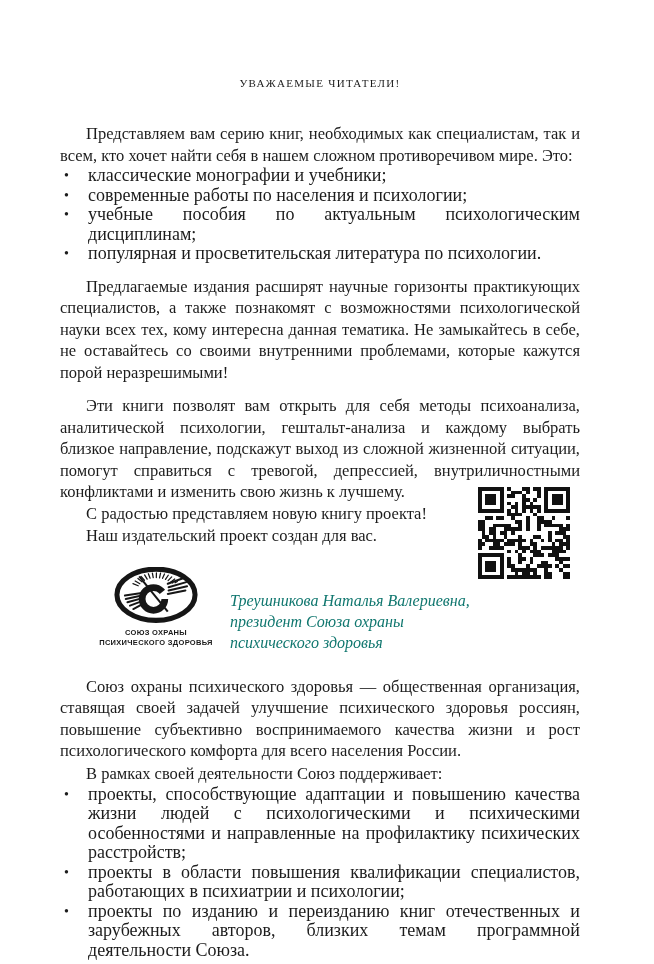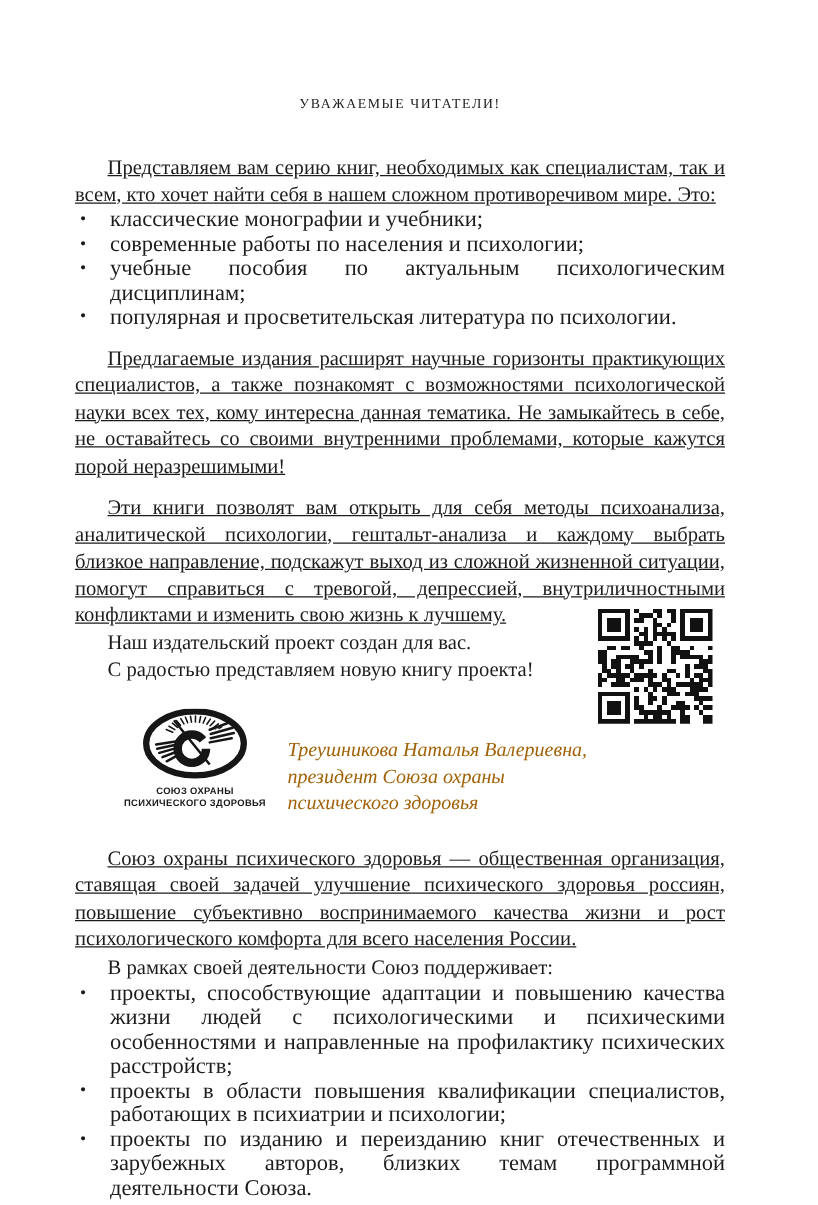--- a/index.html
+++ b/index.html
@@ -12,42 +12,42 @@
     overflow:hidden;
   }
   .column{position:absolute;left:60px;top:73px;width:520px;}
   .title{
     font-size:11px;font-weight:400;letter-spacing:1.3px;
     text-align:center;margin:0 0 30px 0;line-height:20px;
     white-space:nowrap;
   }
   .para{
     margin:0;font-size:16.5px;line-height:21.5px;
-    text-align:justify;text-indent:26px;text-decoration:underline;
+    text-align:justify;text-indent:26px;
   }
   .gap{margin-top:12px;}
   .plainline{margin:0;font-size:16.5px;line-height:22px;text-indent:26px;text-align:left;}
   ul.bullets{margin:0;padding:0;list-style:none;font-size:18px;line-height:19.5px;}
   ul.bullets li{position:relative;padding-left:28px;text-align:justify;margin:0;}
   ul.bullets li::before{content:"\2022";position:absolute;left:4px;top:0;font-size:14px;color:#1c1c1c;}
   .qr{position:absolute;left:478px;top:487px;width:92px;height:92px;}
   .qr svg{display:block;width:92px;height:92px;shape-rendering:crispEdges;}
   .logo-row{display:flex;align-items:flex-start;margin-top:20px;height:92px;}
   .logo{width:116px;margin-left:38px;text-align:center;flex:none;}
   .logo svg{display:block;margin:0 auto;}
   .logo-caption{
     margin-top:3px;
     font-family:"Liberation Sans", sans-serif;
     font-size:7.5px;font-weight:700;line-height:10.5px;
     letter-spacing:0.3px;color:#1a1a1a;white-space:nowrap;
   }
   .attribution{
     margin-left:16px;padding-top:23px;
     font-style:italic;font-size:16px;line-height:21px;
-    color:#a16207;
+    color:#0f766e;
   }
   .union-p1{margin-top:17px;}
   .union-p2{margin-top:1px;}
 </style>
 </head>
 <body>
 
 <div class="page">
   <div class="column">
 
@@ -58,22 +58,22 @@
     <ul class="bullets">
       <li>классические монографии и учебники;</li>
       <li>современные работы по населения и психологии;</li>
       <li>учебные пособия по актуальным психологическим дисциплинам;</li>
       <li>популярная и просветительская литература по психологии.</li>
     </ul>
 
     <p class="para gap">Предлагаемые издания расширят научные горизонты практикующих специалистов, а также познакомят с возможностями психологической науки всех тех, кому интересна данная тематика. Не замыкайтесь в себе, не оставайтесь со своими внутренними проблемами, которые кажутся порой неразрешимыми!</p>
     <p class="para gap">Эти книги позволят вам открыть для себя методы психоанализа, аналитической психологии, гештальт-анализа и каждому выбрать близкое направление, подскажут выход из сложной жизненной ситуации, помогут справиться с тревогой, депрессией, внутриличностными конфликтами и изменить свою жизнь к лучшему.</p>
 
+    <p class="plainline">С радостью представляем новую книгу проекта!</p>
     <p class="plainline">Наш издательский проект создан для вас.</p>
-    <p class="plainline">С радостью представляем новую книгу проекта!</p>
 
     <div class="logo-row">
       <div class="logo">
         <svg width="84" height="58" viewBox="0 0 100 69">
           <ellipse cx="50" cy="33" rx="46.5" ry="30.5" fill="#ffffff" stroke="#161616" stroke-width="6"></ellipse>
           <g stroke="#161616" stroke-width="1.5" stroke-linecap="round">
               <line x1="28.8" y1="22.3" x2="22.6" y2="19.7"></line>
               <line x1="30.8" y1="19.9" x2="25.2" y2="16.6"></line>
               <line x1="33.3" y1="17.7" x2="28.5" y2="13.7"></line>
               <line x1="36.2" y1="15.8" x2="32.2" y2="11.3"></line>

